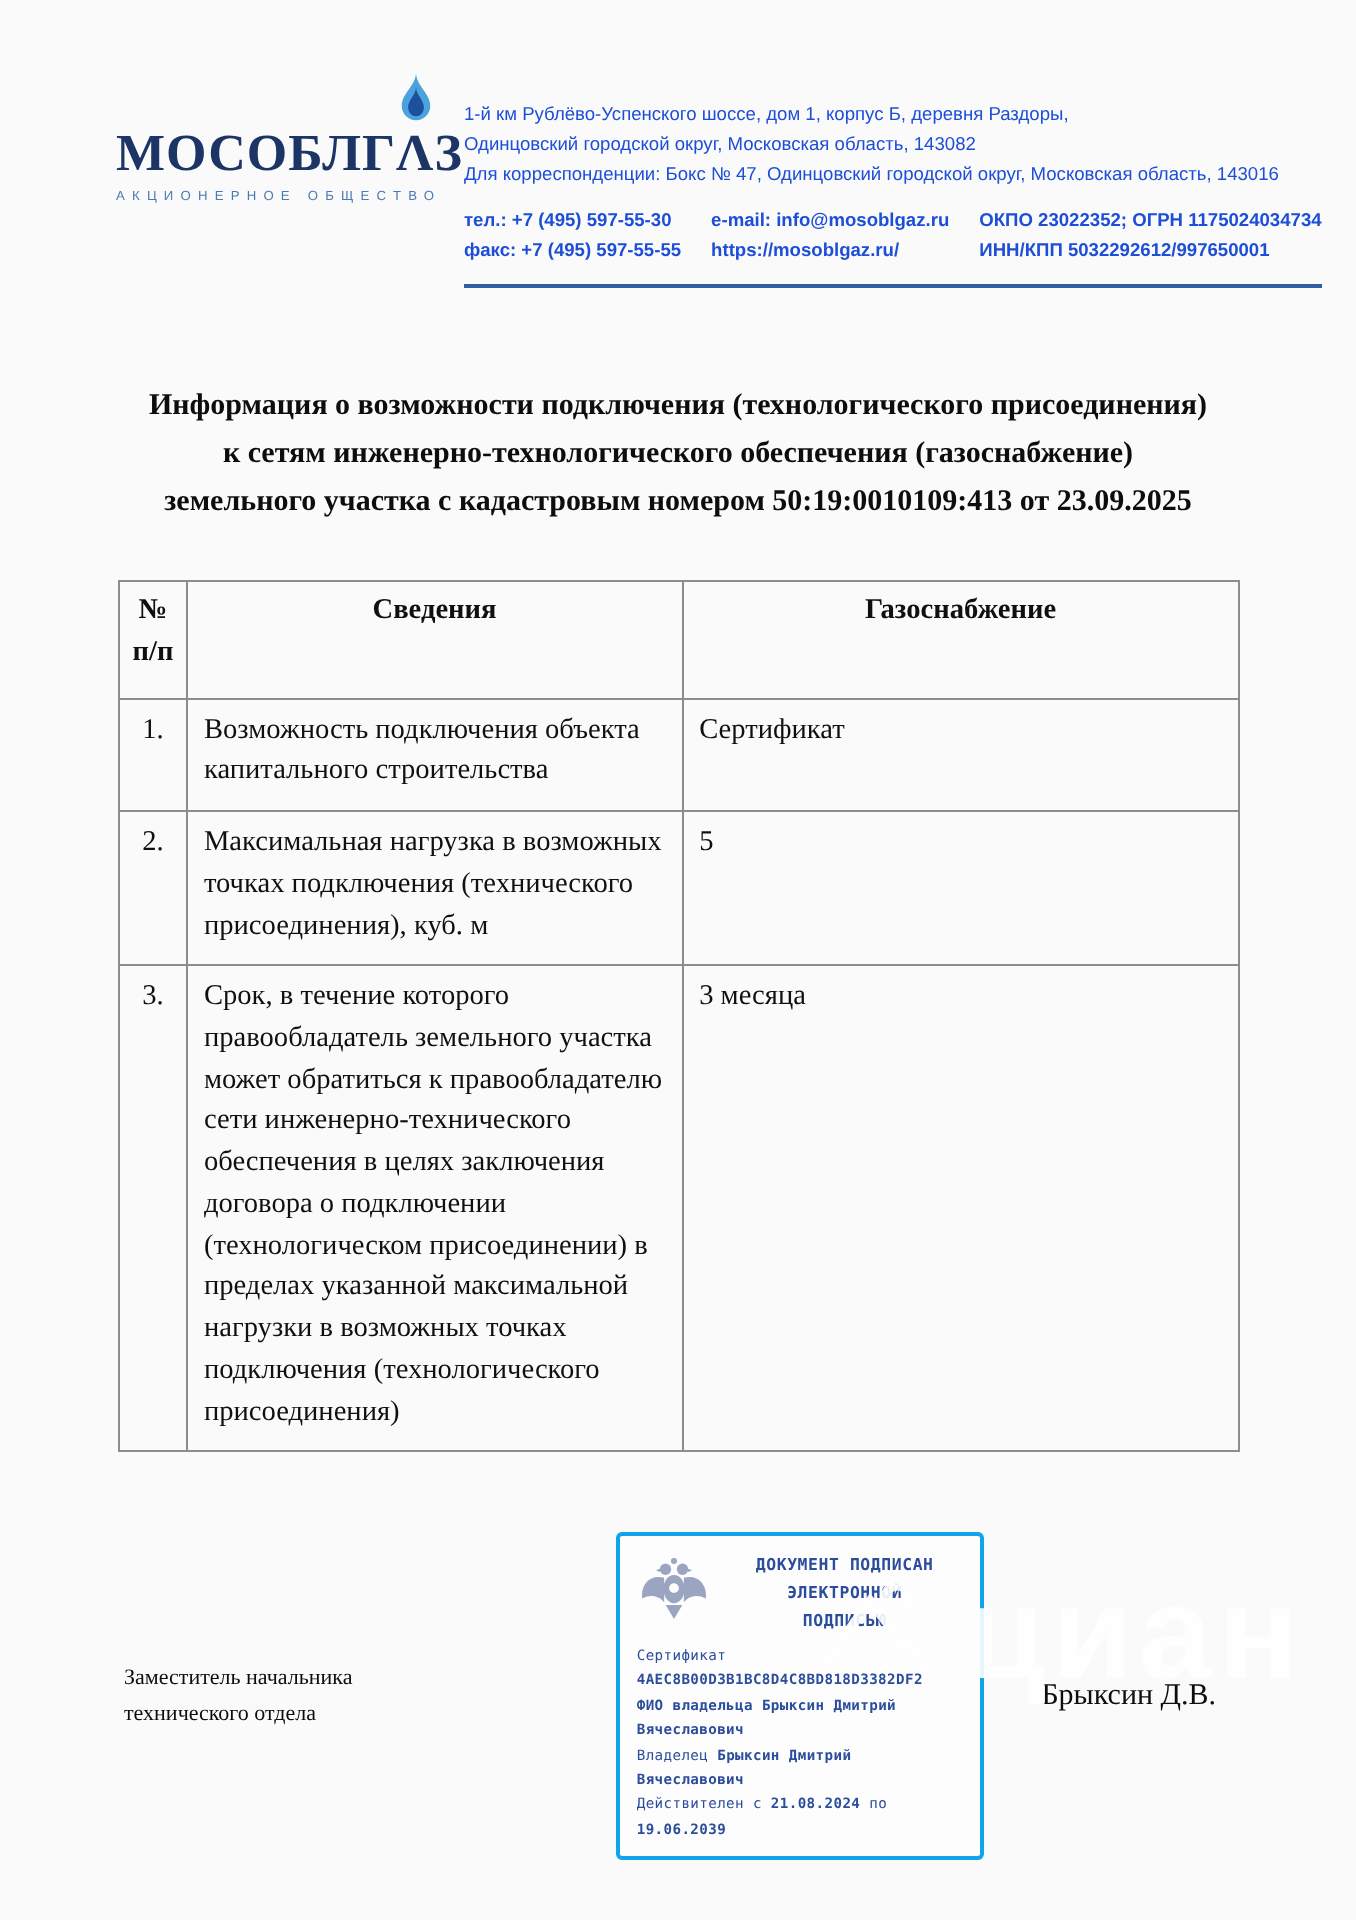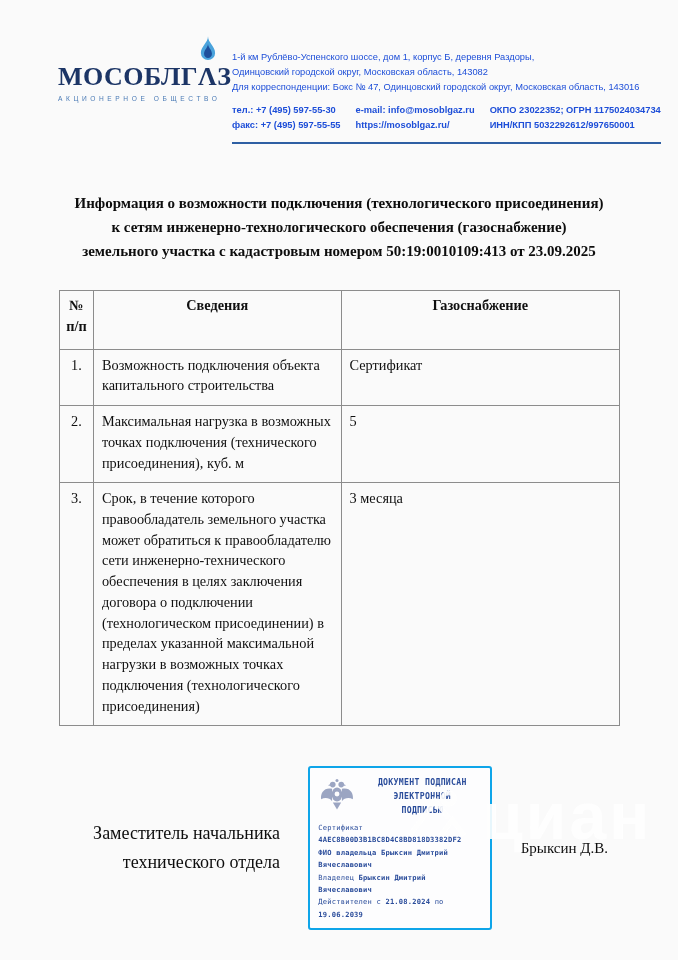--- a/index.html
+++ b/index.html
@@ -43,21 +43,21 @@
   .col-info { width: 248px; }
   .col-gas { width: 279px; }
   .cell-num { text-align: center; padding: 5px 4px; }
 
   
   .sign-row {
     margin-top: 40px; display: flex; align-items: center;
     padding: 0 48px 0 62px; justify-content: space-between;
   }
   .sign-position {
-    width: 218px; text-align: right; font-size: 18px; line-height: 1.65;
+    width: 218px; text-align: left; font-size: 11px; line-height: 1.65;
     white-space: pre-line; color: #0d0d0d;
   }
   .sign-name { font-size: 15px; color: #0d0d0d; padding-right: 22px; }
 
   
   .stamp {
     width: 184px; flex: none; border: 2px solid #0ea5e9; border-radius: 3px;
     background: #fdfdfe; padding: 8px 8px 7px; color: #2b4d9b;
     font-family: "DejaVu Sans Mono", monospace;
   }

